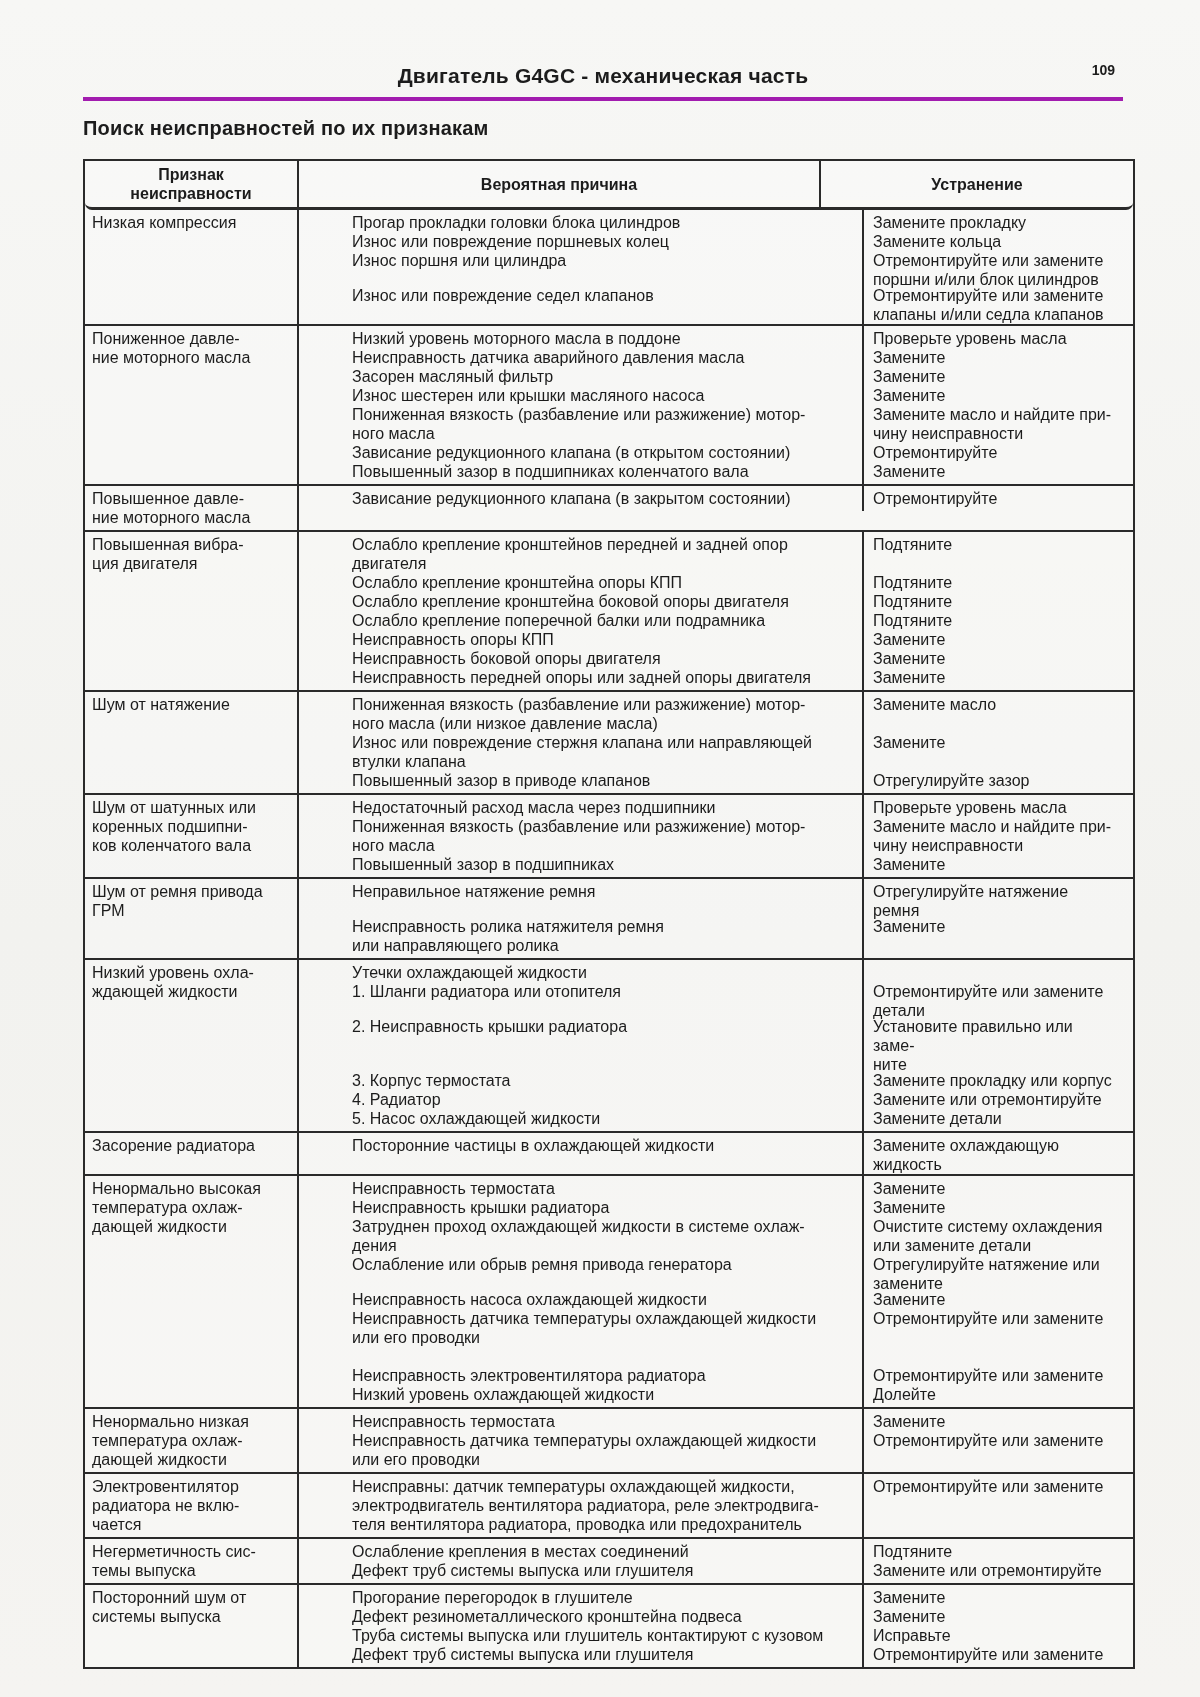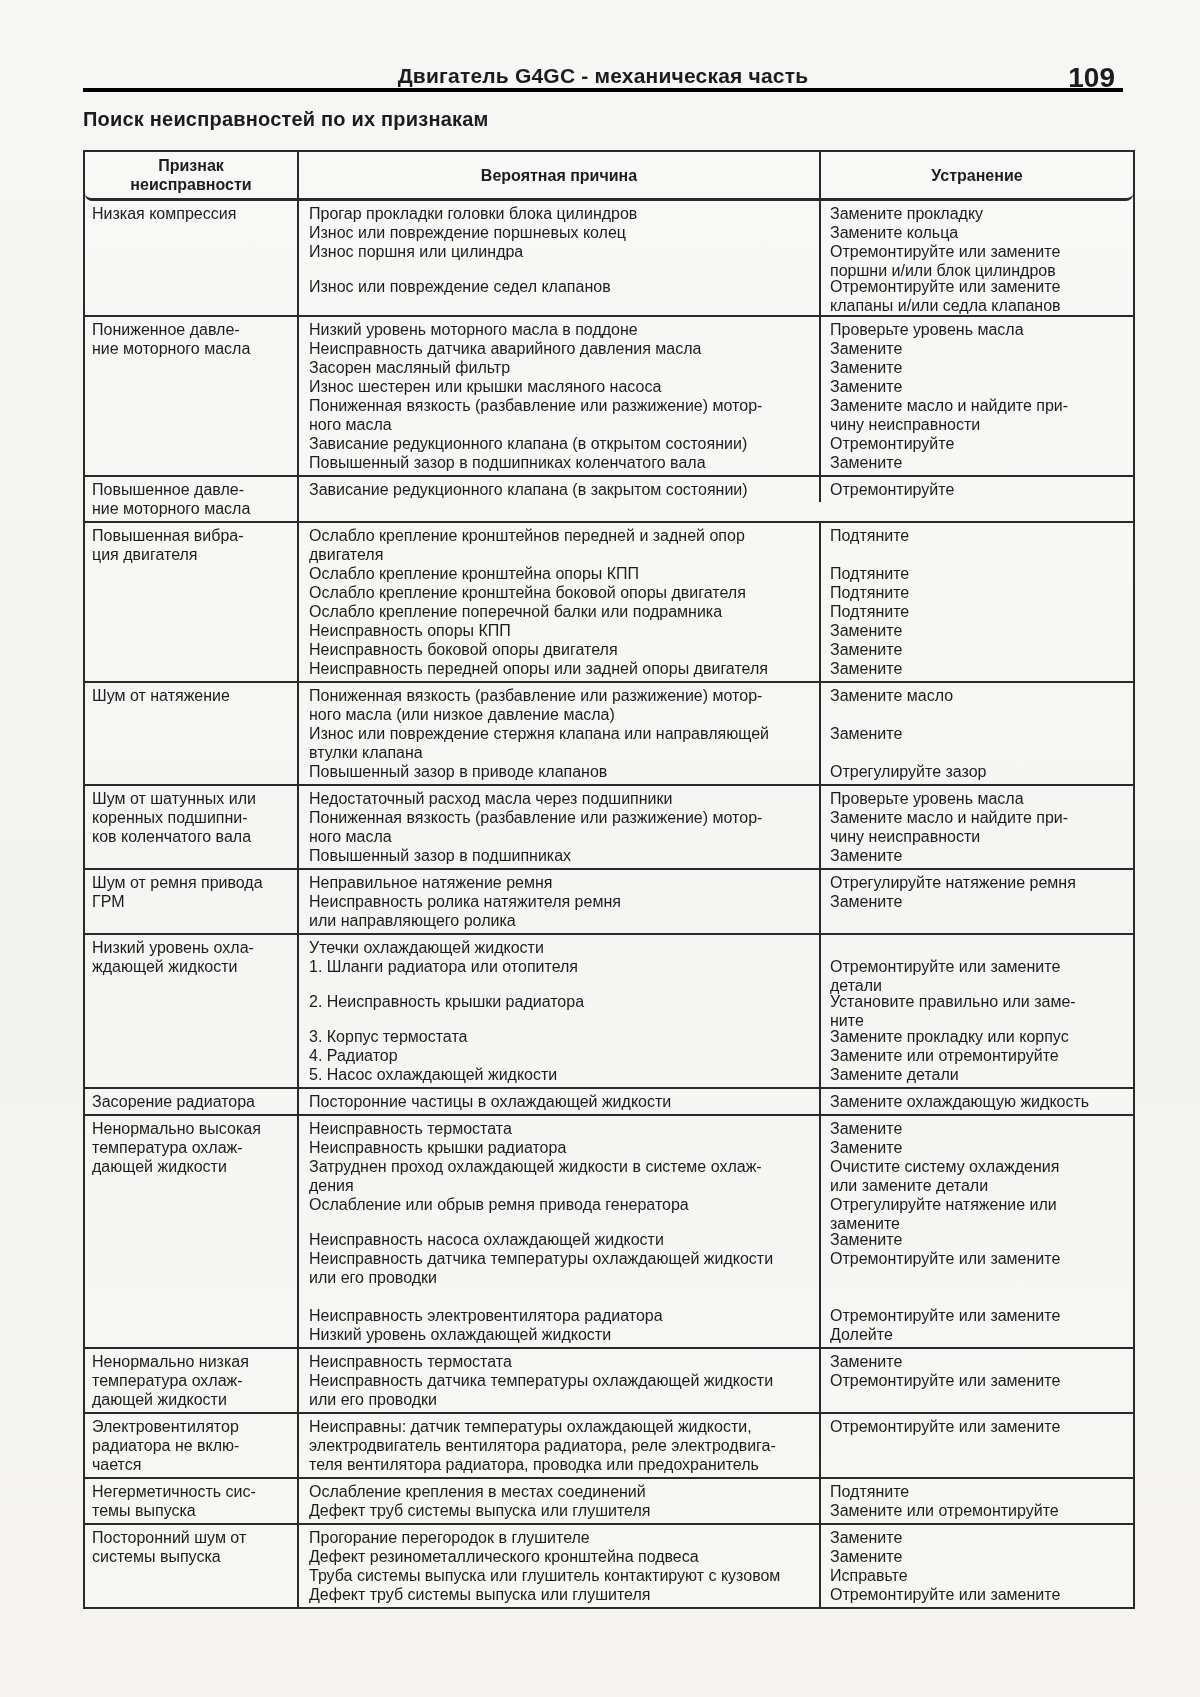--- a/index.html
+++ b/index.html
@@ -7,30 +7,31 @@
     width:1200px;height:1697px;
     background:linear-gradient(180deg,#f7f7f5 0%,#f2f2ef 55%,#f5f4f1 100%);
     font-family:"Liberation Sans","DejaVu Sans",sans-serif;
     color:#1c1c1c;
     overflow:hidden;
   }
   .page{width:1052px;margin:0 0 0 83px;padding-top:64px;}
   .page-header{
     position:relative;
     width:1040px;
-    border-bottom:4px solid #000000;
+    border-bottom:4px solid #a21caf;
+    padding-bottom:9px;
   }
   .header-title{
     text-align:center;
     font-size:21px;font-weight:bold;
     letter-spacing:.2px;
   }
   .page-number{
     position:absolute;right:8px;top:-2px;
-    font-size:28px;font-weight:bold;
+    font-size:14px;font-weight:bold;
   }
   .section-title{
     margin:16px 0 19px 0;
     font-size:20px;font-weight:bold;
     letter-spacing:.2px;
   }
   .tbl{
     width:1052px;
     border:2px solid #2a2a2a;
     box-sizing:border-box;
@@ -44,37 +45,37 @@
   .tbl-header .hcell{
     padding:4px 6px;
     display:flex;flex-direction:column;justify-content:center;
     white-space:pre-line;
     font-size:16px;line-height:19px;
     box-sizing:border-box;
   }
   .h-symptom{width:214px;border-right:2px solid #2a2a2a;}
   .h-cause{width:520px;}
   .h-remedy{flex:1;border-left:2px solid #2a2a2a;}
-  .trow{display:flex;border-bottom:2px solid #2a2a2a;}
+  .trow{display:flex;border-bottom:2px solid #2a2a2a;gap:43px;}
   .trow:last-child{border-bottom:none;}
   .cell{
     white-space:pre-line;
     font-size:16px;line-height:19px;
     box-sizing:border-box;
     min-height:19px;
   }
   .symptom{
     width:214px;
     border-right:2px solid #2a2a2a;
     padding:3px 4px 3px 7px;
   }
   .pairs{flex:1;display:flex;flex-direction:column;padding:3px 0;border-radius:17px;}
   .pair{display:flex;align-items:stretch;}
   .cause{width:520px;padding:0 6px 0 10px;}
-  .remedy{flex:1;border-left:2px solid #2a2a2a;padding:0 4px 0 9px;margin-top:-3px;margin-bottom:-3px;padding-top:3px;}
+  .remedy{flex:1;border-left:2px solid #2a2a2a;padding:0 20px 0 9px;margin-top:-3px;margin-bottom:-3px;padding-top:3px;}
   
 </style>
 </head>
 <body>
 
 <div class="page">
 
   <div class="page-header">
     <div class="header-title">Двигатель G4GC - механическая часть</div>
     <div class="page-number">109</div>

